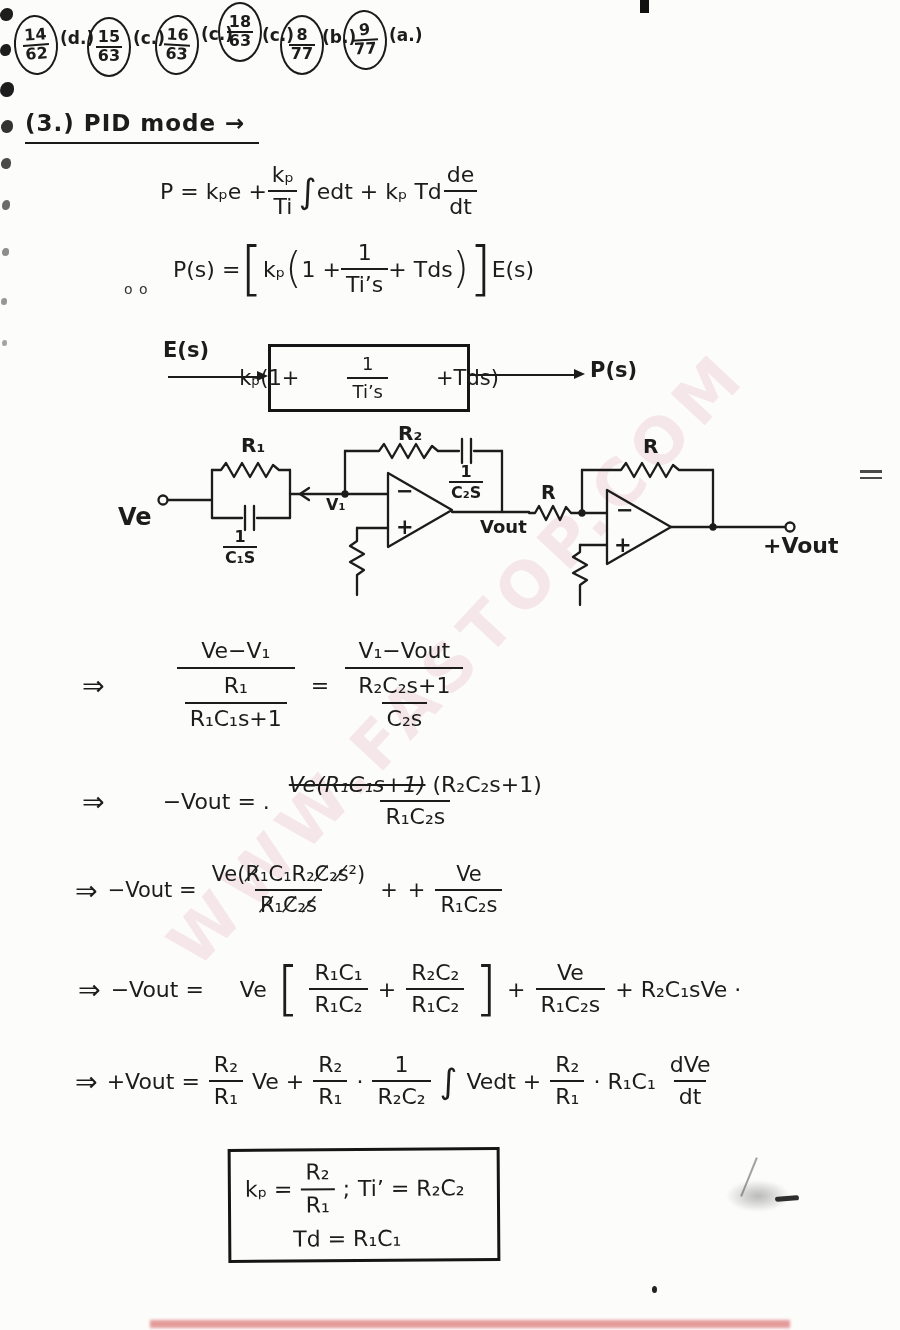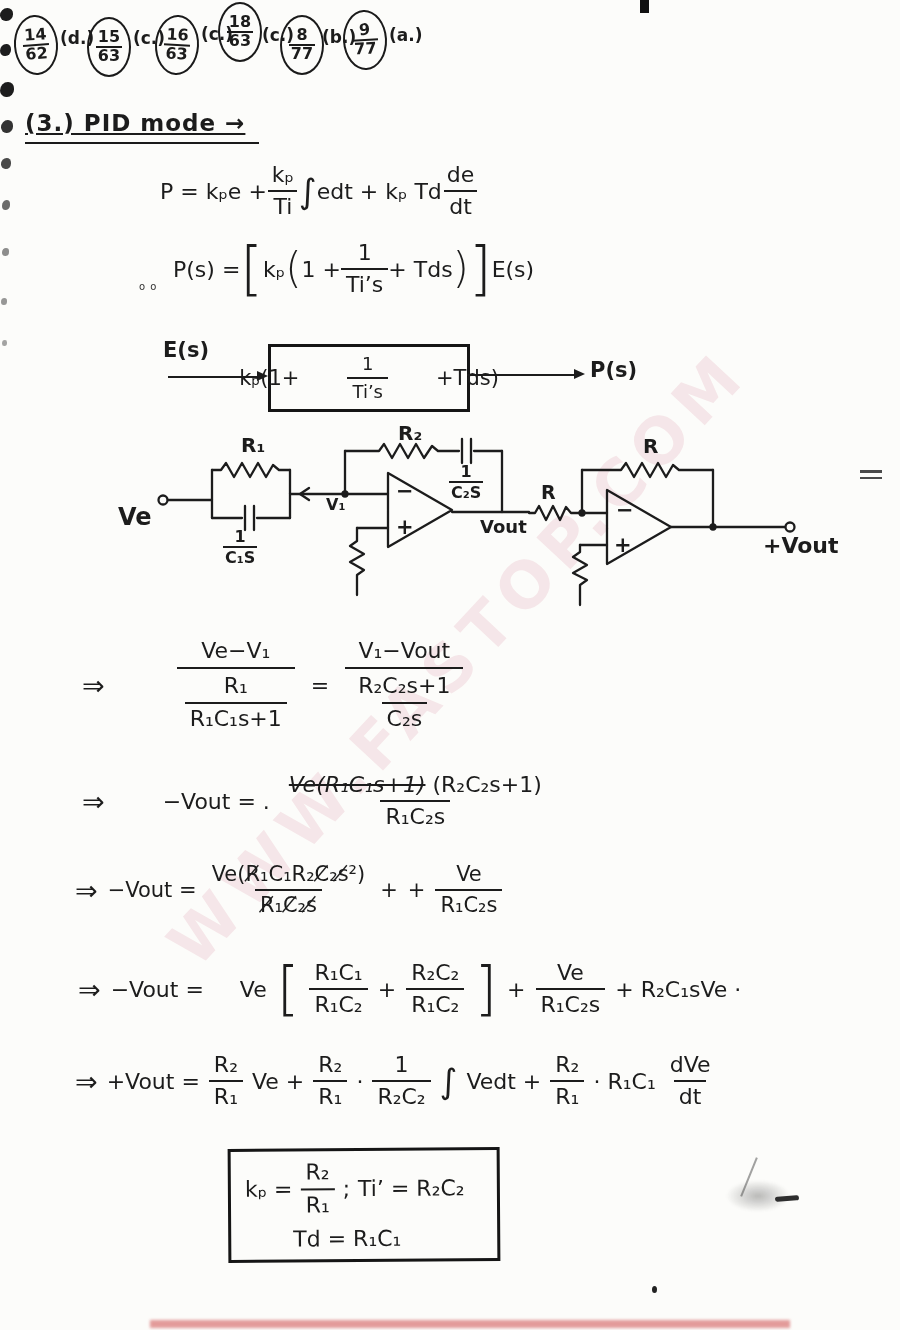--- a/index.html
+++ b/index.html
@@ -7,21 +7,21 @@
   #page{position:relative;width:900px;height:1330px;background:#fcfcfa;overflow:hidden;color:#1c1c1c;}
   
   .oval{position:absolute;display:flex;align-items:center;justify-content:center;
         border:2.6px solid #1a1a1a;border-radius:50%;width:40px;height:56px;}
   .ovfrac{display:flex;flex-direction:column;align-items:center;font-size:16px;font-weight:bold;line-height:1.05;}
   .ovfrac .d{border-top:2.2px solid #1a1a1a;padding:0 2px;}
   .ovfrac .n{padding:0 2px;}
   .opt{position:absolute;font-size:17px;font-weight:bold;}
   
   .heading{position:absolute;left:25px;top:110px;font-size:23px;font-weight:bold;
-           letter-spacing:1px;border-bottom:2.6px solid #1a1a1a;padding-bottom:6px;padding-right:14px;text-decoration:underline;}
+           letter-spacing:1px;border-bottom:2.6px solid #1a1a1a;padding-bottom:6px;padding-right:14px;}
   
   .eq{position:absolute;display:flex;align-items:center;font-size:22px;white-space:nowrap;}
   .frac{display:inline-flex;flex-direction:column;align-items:center;text-align:center;line-height:1.2;}
   .frac .num{padding:0 5px 2px;}
   .frac .den{border-top:2.3px solid #1c1c1c;padding:2px 5px 0;}
   .bigfrac>.num{padding:0 8px 3px;}
   .bigfrac>.den{border-top:2.4px solid #1c1c1c;padding:4px 8px 0;}
   .integral{font-size:34px;line-height:1;font-weight:normal;}
   .bracket{font-size:58px;font-weight:200;line-height:0;font-family:"DejaVu Sans",sans-serif;}
   .paren{font-size:42px;font-weight:200;line-height:0;}
@@ -50,21 +50,21 @@
   .blob{position:absolute;background:#1d1d1d;border-radius:62% 45% 55% 48%;}
   .pinkband{position:absolute;left:150px;top:1320px;width:640px;height:8px;background:rgba(205,75,75,0.55);filter:blur(1.6px);}
   .smudge{position:absolute;left:726px;top:1180px;width:64px;height:32px;border-radius:50%;
      background:radial-gradient(closest-side,rgba(60,60,60,0.35),rgba(60,60,60,0));filter:blur(1px);}
   .smudge-dash{position:absolute;left:775px;top:1196px;width:24px;height:5px;background:#2e2e2e;border-radius:3px;transform:rotate(-4deg);}
   .smudge-line{position:absolute;left:748px;top:1156px;width:2px;height:42px;background:rgba(70,70,70,0.5);transform:rotate(22deg);}
   .eqmark{position:absolute;left:860px;top:470px;}
   .eqmark div{width:22px;height:2.6px;background:#4a4a4a;margin-bottom:4px;}
   .topmark{position:absolute;left:640px;top:0;width:9px;height:13px;background:#111;}
   .dotmark{position:absolute;left:652px;top:1286px;width:5px;height:7px;background:#222;border-radius:50%;}
-  .oomark{position:absolute;left:139px;top:281px;font-size:10px;color:#333;letter-spacing:1px;}
+  .oomark{position:absolute;left:124px;top:281px;font-size:14px;color:#333;letter-spacing:1px;}
 </style>
 </head>
 <body>
 
 <div id="page">
 
   <div class="watermark">WWW.FASTOP.COM</div>
 
   <div>
     <div class="blob" style="left:0;top:8px;width:13px;height:13px;"></div>

